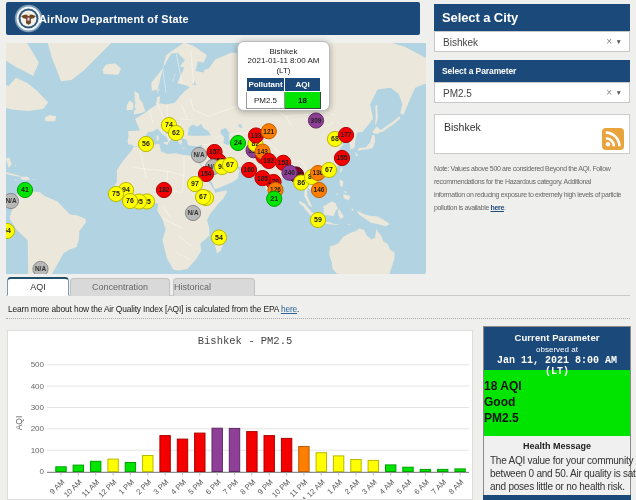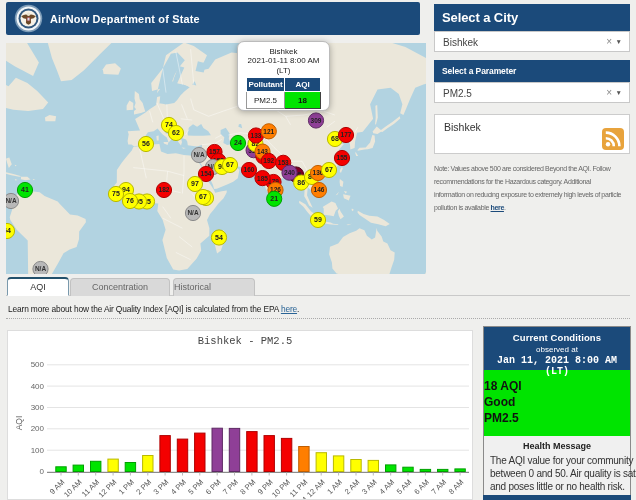--- a/index.html
+++ b/index.html
@@ -12,21 +12,21 @@
     <circle cx="14.5" cy="14.5" r="13.7" fill="#7d9cb8"></circle>
     <circle cx="14.5" cy="14.5" r="12" fill="#f2f6f8"></circle>
     <circle cx="14.5" cy="14.5" r="10" fill="#33597e"></circle>
     <circle cx="14.5" cy="14.5" r="8" fill="#f7f3e8"></circle>
     <g transform="translate(14.5,14.5)">
       <path d="M-7.3,-2.2 Q-3.8,-4.8 -1,-3.8 L1,-3.8 Q3.8,-4.8 7.3,-2.2 Q4.8,0.8 2.4,0.3 L2.4,2.8 Q3.4,5.2 0,6.3 Q-3.4,5.2 -2.4,2.8 L-2.4,0.3 Q-4.8,0.8 -7.3,-2.2 Z" fill="#6b4a28"></path>
       <circle cx="0" cy="-4.2" r="1.7" fill="#ece5d2"></circle>
       <rect x="-1.4" y="-1.2" width="2.8" height="3.6" fill="#d8dde6" stroke="#a04040" stroke-width="0.6"></rect>
     </g>
   </svg>
-  <div class="abs" style="left:44px;top:10.5px;color:#fff;font-size:10.9px;font-weight:bold;letter-spacing:0.2px;">AirNow Department of State</div>
+  <div class="abs" style="left:33px;top:10.5px;color:#fff;font-size:10.9px;font-weight:bold;letter-spacing:0.2px;">AirNow Department of State</div>
 </div>
 
 <svg class="abs" style="left:6px;top:43px" width="420" height="231" viewBox="0 0 420 231">
   <rect x="0" y="0" width="420" height="231" fill="#b2d3e1"></rect>
   <path d="M55.0,38.2 L65.7,37.1 L78.0,27.3 L94.4,10.8 L109.1,-3.6 L38.6,-11.7 L46.0,15.2 L50.9,27.3 Z" fill="#ebe7da"></path>
 <path d="M-4.0,-3.6 L18.9,-3.6 L32.9,19.4 L27.1,32.9 L17.3,27.7 L9.1,23.4 L-4.0,15.2 Z" fill="#ebe7da"></path>
 <path d="M-4.0,64.1 L7.4,66.8 L22.2,68.1 L37.0,66.0 L42.2,59.6 L31.2,48.0 L21.4,39.9 L9.9,34.7 L2.5,43.2 L-4.0,39.9 Z" fill="#ebe7da"></path>
 <path d="M39.4,78.2 L49.3,78.2 L50.1,73.3 L43.5,72.0 L38.9,74.5 Z" fill="#ebe7da"></path>
 <path d="M97.6,31.1 L112.4,31.8 L114.9,25.4 L109.1,20.2 L100.1,21.4 L96.8,26.2 Z" fill="#ebe7da"></path>
 <path d="M128.0,71.5 L135.0,69.9 L139.3,68.6 L138.0,64.4 L136.7,59.9 L133.7,56.2 L132.9,51.1 L128.8,48.0 L128.5,55.6 L129.6,59.9 L128.3,64.1 L130.1,66.2 L128.0,68.1 Z" fill="#ebe7da"></path>
@@ -474,21 +474,21 @@
 <text x="421.4" y="151.5" font-size="7.6" fill="#555" text-anchor="end" transform="rotate(-45 421.4 151.5)">6 AM</text>
 <line x1="434.7" y1="141.5" x2="434.7" y2="144.5" stroke="#bbb" stroke-width="1"></line>
 <text x="438.7" y="151.5" font-size="7.6" fill="#555" text-anchor="end" transform="rotate(-45 438.7 151.5)">7 AM</text>
 <line x1="452.1" y1="141.5" x2="452.1" y2="144.5" stroke="#bbb" stroke-width="1"></line>
 <text x="456.1" y="151.5" font-size="7.6" fill="#555" text-anchor="end" transform="rotate(-45 456.1 151.5)">8 AM</text>
   </svg>
 </div>
 
 <div class="abs" style="left:483px;top:326px;width:148px;height:174px;border:1px solid #8a8a8a;background:#f0f0f0;">
   <div style="background:#1b4a7a;color:#fff;text-align:center;height:43px;padding-top:5px;">
-    <div style="font-size:9.5px;font-weight:bold;letter-spacing:0.1px;">Current Conditions</div>
+    <div style="font-size:9.5px;font-weight:bold;letter-spacing:0.1px;">Current Parameter</div>
     <div style="font-size:8px;font-weight:normal;margin-top:2px;">observed at</div>
     <div style="font-size:10px;font-weight:bold;margin-top:1px;font-family:Liberation Mono, monospace;">Jan 11, 2021 8:00 AM (LT)</div>
   </div>
   <div style="background:#00e400;height:66px;text-align:left;color:#111;font-weight:bold;font-size:12px;padding-top:8px;line-height:16px;">18 AQI<br>Good<br>PM2.5</div>
   <div style="padding:5px 6px 0;">
     <div style="text-align:center;font-size:9px;font-weight:bold;color:#222;">Health Message</div>
     <div style="font-size:10px;letter-spacing:-0.25px;color:#333;line-height:13px;margin-top:3px;white-space:nowrap;">The AQI value for your community is<br>between 0 and 50. Air quality is satisfactory<br>and poses little or no health risk.</div>
   </div>
   <div class="abs" style="left:-1px;bottom:-1px;width:148px;height:5px;background:#1b4a7a;"></div>
 </div>

